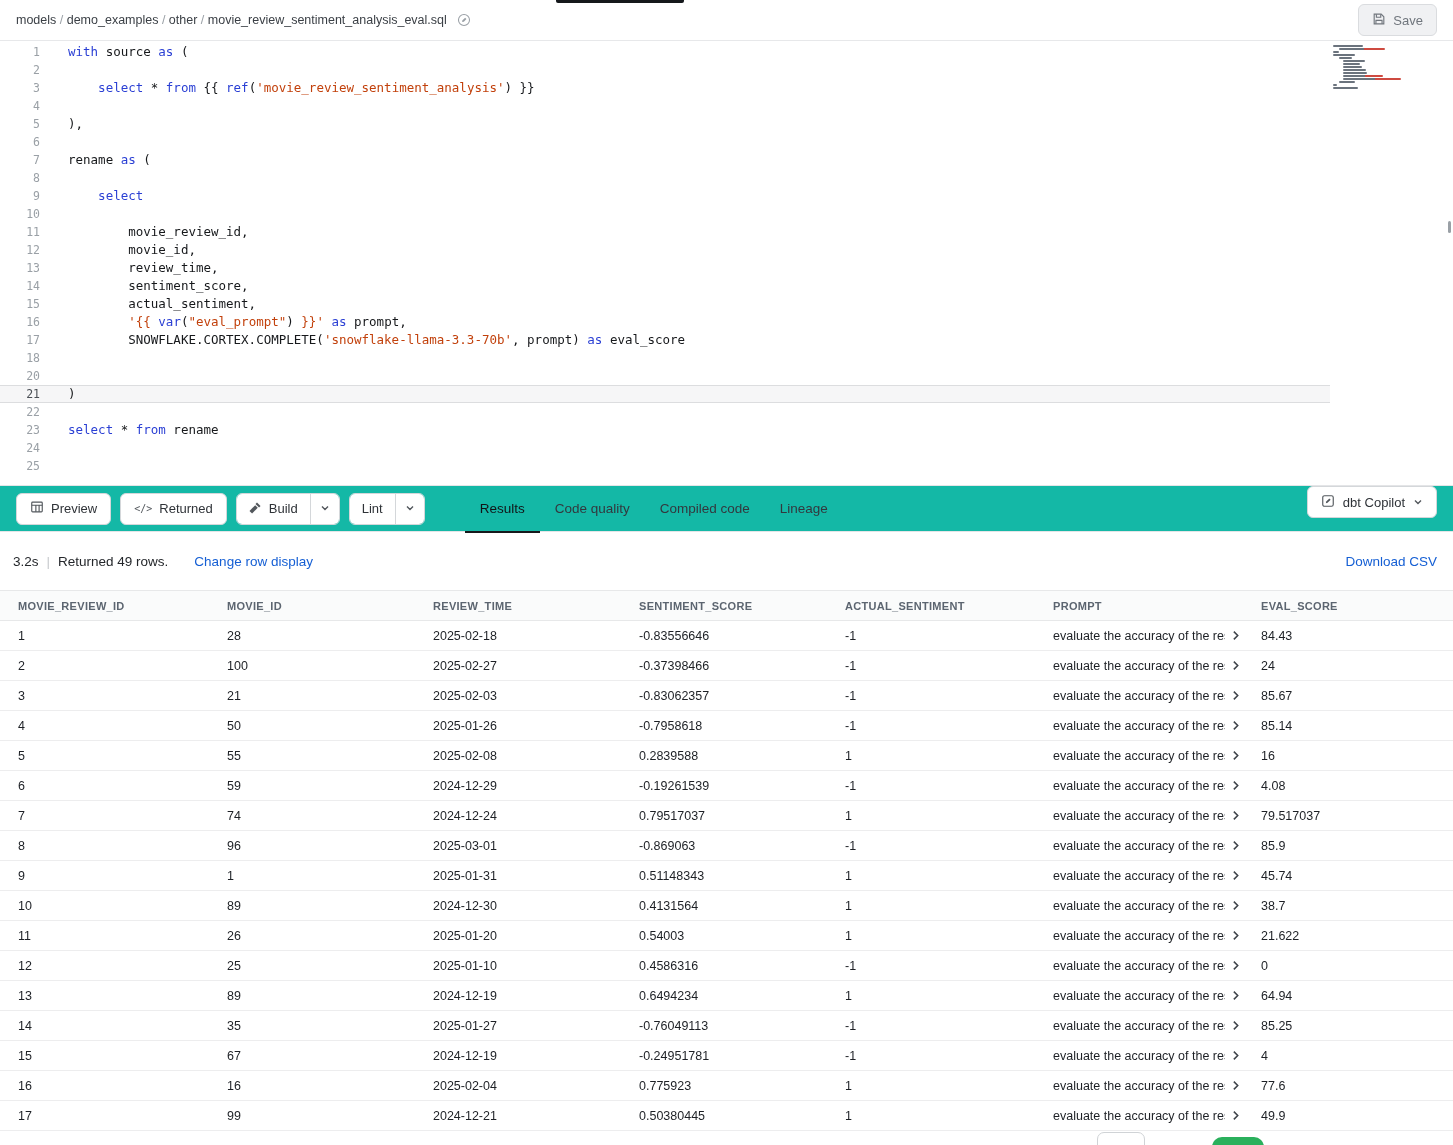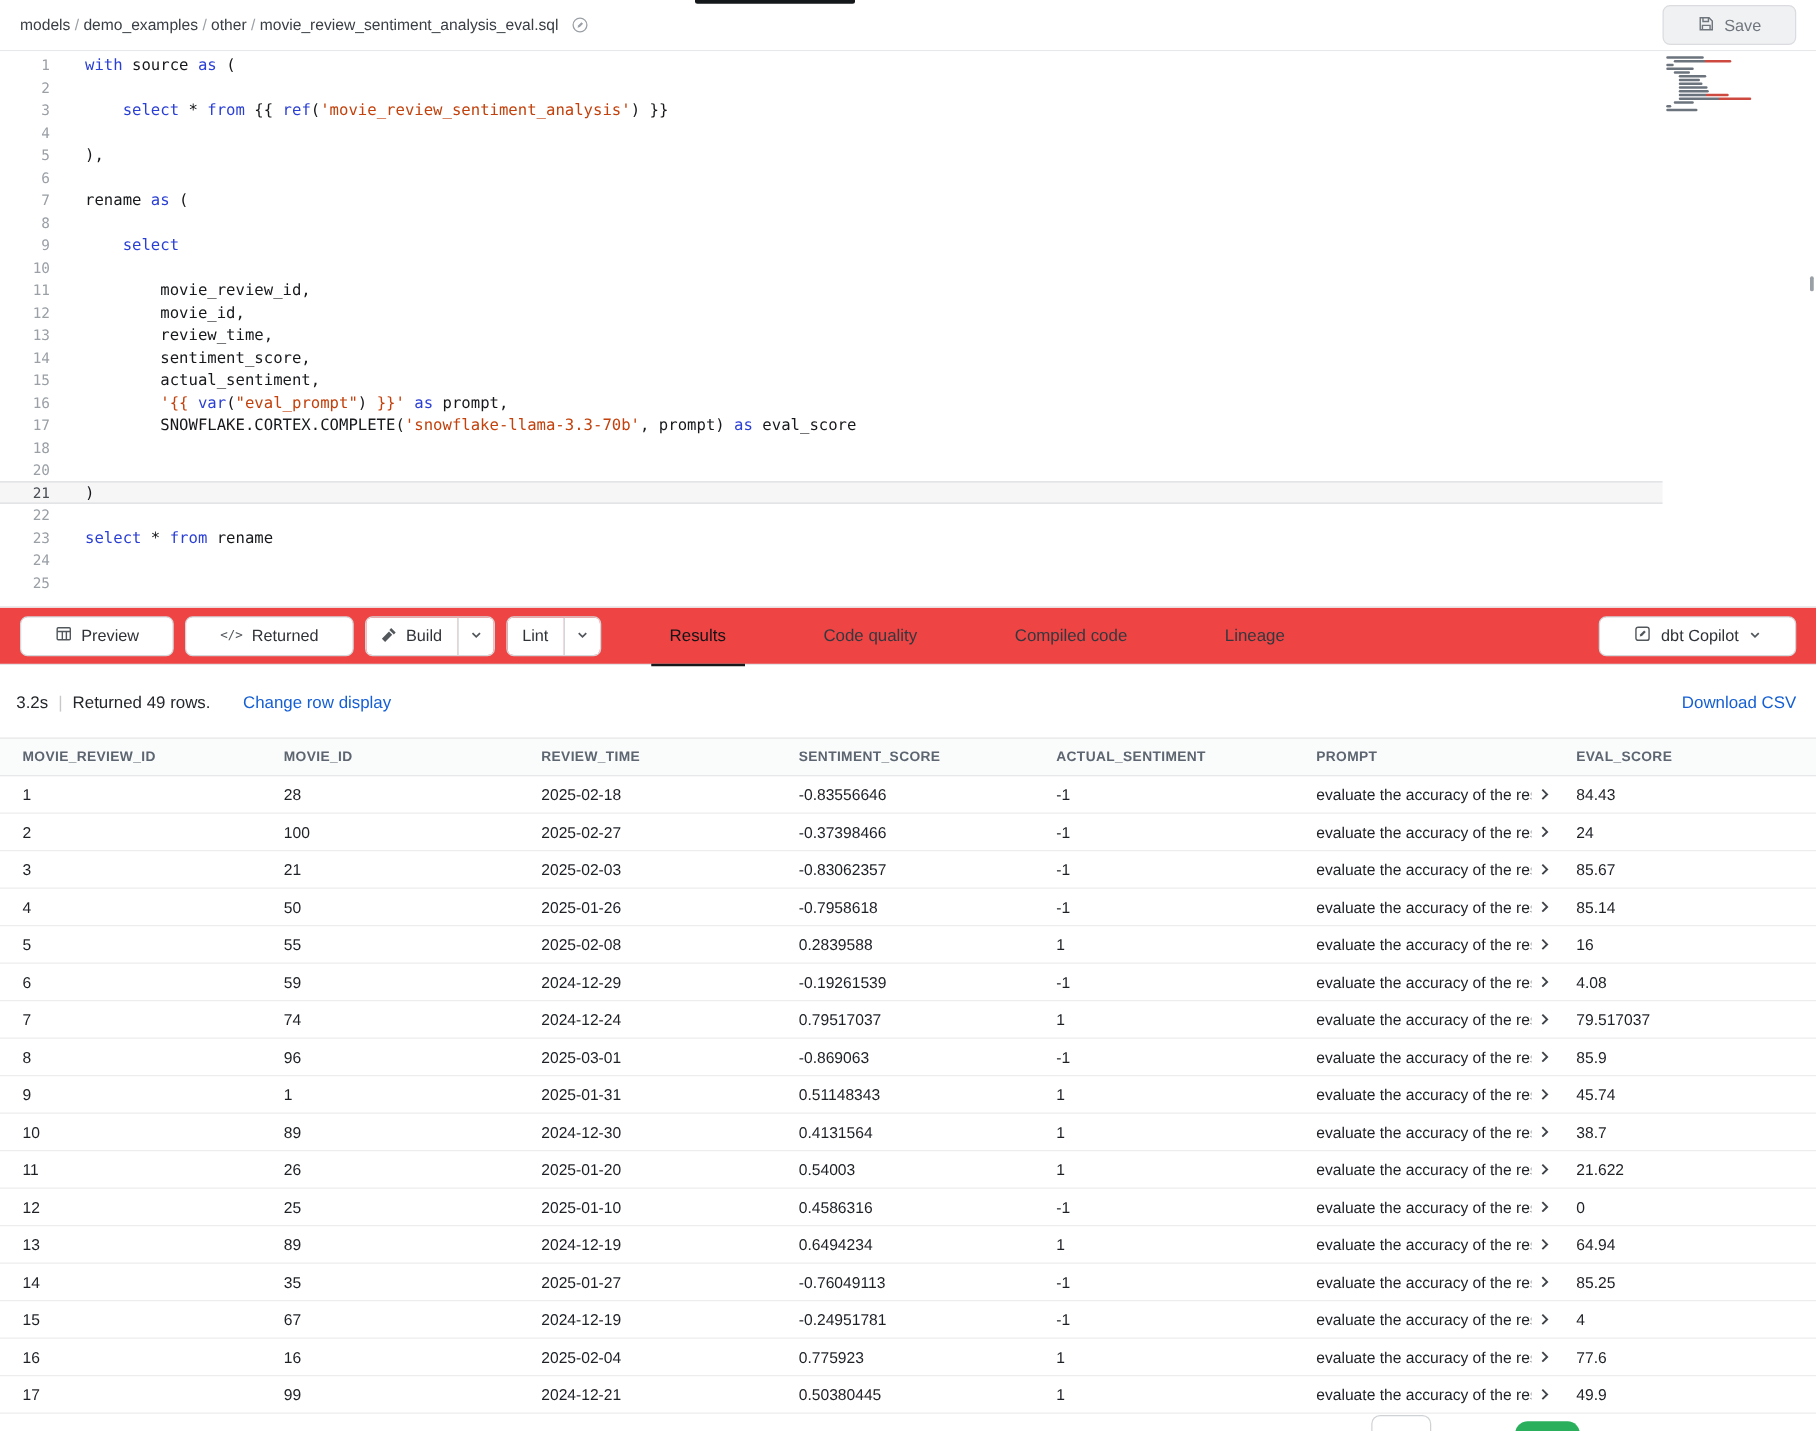--- a/index.html
+++ b/index.html
@@ -6,21 +6,21 @@
   html,body { width:1453px; height:1145px; background:#fff; overflow:hidden; position:relative;
               font-family:"Liberation Sans", sans-serif; color:#16181b; }
 
   
   .topbar { height:41px; border-bottom:1px solid #e7e8ea; display:flex; align-items:center;
             justify-content:space-between; padding:0 16px; background:#fff; }
   .breadcrumb { font-size:12.5px; color:#3a3f45; display:flex; align-items:center; gap:6px; }
   .breadcrumb .sep { color:#9aa0a6; }
   .breadcrumb .crumb-icon { display:inline-flex; margin-left:4px; }
   .btn { display:inline-flex; align-items:center; gap:7px; background:#fff; border:1px solid #d4d7da;
-         border-radius:6px; height:32px; padding:0 27px; font-size:13px; color:#2f3338; cursor:pointer;
+         border-radius:6px; height:32px; padding:0 13px; font-size:13px; color:#2f3338; cursor:pointer;
          font-family:"Liberation Sans", sans-serif; }
   .btn svg { flex:0 0 auto; }
   .save-btn { background:#f0f1f3; border-color:#dadcdf; color:#70767d; }
 
   
   .editor { position:relative; height:445px; border-bottom:1px solid #e4e5e7; overflow:hidden; background:#fff; }
   .code-lines { padding-top:2px; font-family:"DejaVu Sans Mono", monospace; font-size:12.5px; }
   .line { display:flex; height:18px; line-height:18px; width:1330px; white-space:pre; }
   .line .gutter { width:44px; flex:0 0 44px; text-align:right; padding-right:4px; color:#9aa0a6;
                   font-size:11.5px; user-select:none; }
@@ -31,28 +31,28 @@
   .fn  { color:#2a3fd4; }
   .str { color:#c2410c; }
   .pl  { color:#16181b; }
 
   .minimap { position:absolute; top:4px; right:8px; width:112px; opacity:.9; }
   .minimap .mline { height:2px; margin-bottom:1px; background:#5b6470; border-radius:1px; }
   .minimap .mred  { background:linear-gradient(90deg,#5b6470 55%, #c9372c 55%); }
   .editor-scrollbar { position:absolute; right:2px; top:180px; width:3px; height:12px; background:#9aa0a6; border-radius:2px; }
 
   
-  .toolbar { height:46px; display:flex; align-items:center; padding:0 16px; border-bottom:1px solid #e4e5e7; background:#ef4444; }
+  .toolbar { height:46px; display:flex; padding:0 16px; border-bottom:1px solid #e4e5e7; background:#14b8a6; }
   .btn-group { display:flex; align-items:center; gap:9px; }
   .split { display:inline-flex; align-items:stretch; border:1px solid #d4d7da; border-radius:6px; overflow:hidden; height:32px; }
   .split .main { display:inline-flex; align-items:center; gap:7px; padding:0 12px; font-size:13px; color:#2f3338;
                  background:#fff; border:none; cursor:pointer; font-family:"Liberation Sans", sans-serif; }
   .split .chev { display:inline-flex; align-items:center; padding:0 9px; background:#fff; border:none;
                  border-left:1px solid #d4d7da; cursor:pointer; }
-  .tabs { display:flex; align-items:stretch; height:46px; margin-left:40px;gap:48px; }
+  .tabs { display:flex; align-items:stretch; height:46px; margin-left:40px; }
   .tab { display:flex; align-items:center; padding:0 15px; font-size:13.5px; color:#33383e; cursor:pointer;
          border-bottom:2px solid transparent; margin-bottom:-1px; }
   .tab.active { color:#121417; border-bottom-color:#16181b; font-weight:400; }
   .toolbar-right { margin-left:auto; }
   .copilot-btn { gap:8px; }
 
   
   .statusbar { height:58px; display:flex; align-items:center; padding:0 16px 0 13px; font-size:13.5px; color:#24272b; }
   .statusbar .divider { color:#c6c9cc; margin:0 8px; }
   .link { color:#155fd4; cursor:pointer; text-decoration:none; font-size:13.5px; }

